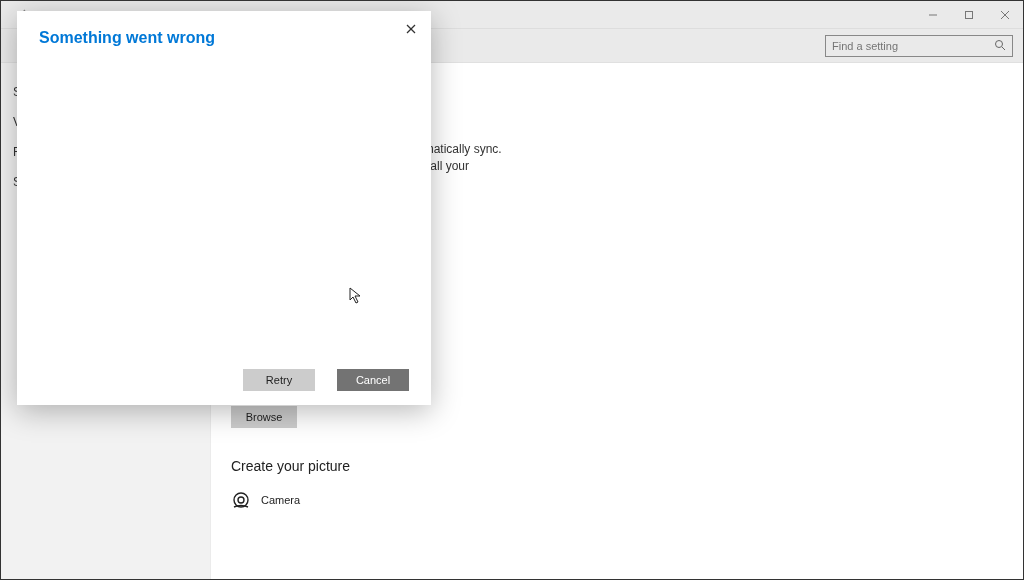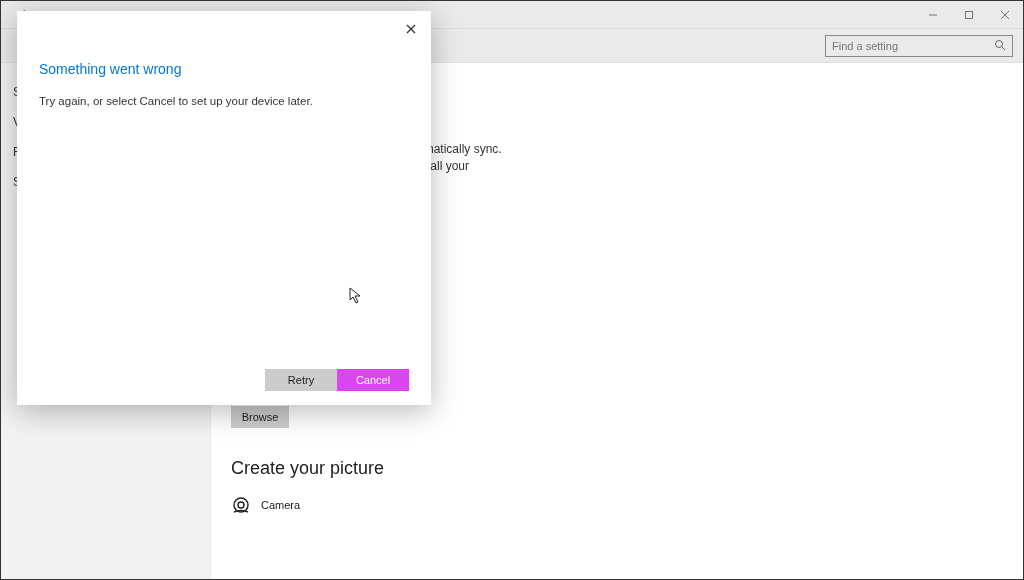--- a/index.html
+++ b/index.html
@@ -107,30 +107,30 @@
   .main {
     flex: 1;
     padding: 20px 20px 0 20px;
     overflow: hidden;
     position: relative;
   }
   .browse-btn {
     position: absolute;
     left: 20px;
     top: 343px;
-    width: 58px;
+    width: 66px;
     height: 22px;
     background: #ccc;
     font-size: 11px;
     display: flex;
     align-items: center;
     justify-content: center;
   }
   .section-heading {
-    font-size: 18px;
+    font-size: 14px;
     font-weight: 400;
     color: #222;
     margin-bottom: 16px;
   }
   .camera-row {
     display: flex;
     align-items: center;
     gap: 10px;
     font-size: 11px;
     margin-bottom: 38px;
@@ -169,50 +169,49 @@
     width: 20px;
     height: 20px;
     display: flex;
     align-items: center;
     justify-content: center;
     color: #333;
     font-size: 13px;
   }
   .dialog-title {
     color: #0078d7;
-    font-size: 14px;
-    font-weight: 400;
-    margin-top: 32px;
+    font-size: 16px;
+    font-weight: 700;
     margin-bottom: 18px;
   }
   .dialog-text {
     font-size: 11.5px;
     color: #333;
   }
   .dialog-buttons {
     position: absolute;
     right: 22px;
     bottom: 14px;
     display: flex;
-    gap: 0;
+    gap: 22px;
   }
   .dialog-buttons button {
     width: 72px;
     height: 22px;
     font-size: 11px;
     border: none;
     cursor: pointer;
     font-family: inherit;
   }
   .btn-retry {
     background: #ccc;
     color: #222;
   }
   .btn-cancel {
-    background: #d946ef;
+    background: #737373;
     color: #fff;
   }
   .cursor {
     position: absolute;
     left: 348px;
     top: 286px;
     z-index: 200;
     pointer-events: none;
   }
 </style>
@@ -302,21 +301,20 @@
 </div>
 
 <div class="dialog">
   <div class="dialog-close">
     <svg width="10" height="10" viewBox="0 0 10 10">
       <line x1="1" y1="1" x2="9" y2="9" stroke="#333" stroke-width="1.2"></line>
       <line x1="9" y1="1" x2="1" y2="9" stroke="#333" stroke-width="1.2"></line>
     </svg>
   </div>
   <div class="dialog-title">Something went wrong</div>
-  <div class="dialog-text">Try again, or select Cancel to set up your device later.</div>
   <div class="dialog-buttons">
     <button class="btn-retry">Retry</button>
     <button class="btn-cancel">Cancel</button>
   </div>
 </div>
 
 <div class="cursor">
   <svg width="14" height="18" viewBox="0 0 14 18">
     <path d="M1 1 L1 13 L4 10 L7 16 L9 15 L6 9 L11 9 Z" fill="#fff" stroke="#222" stroke-width="1"></path>
   </svg>

